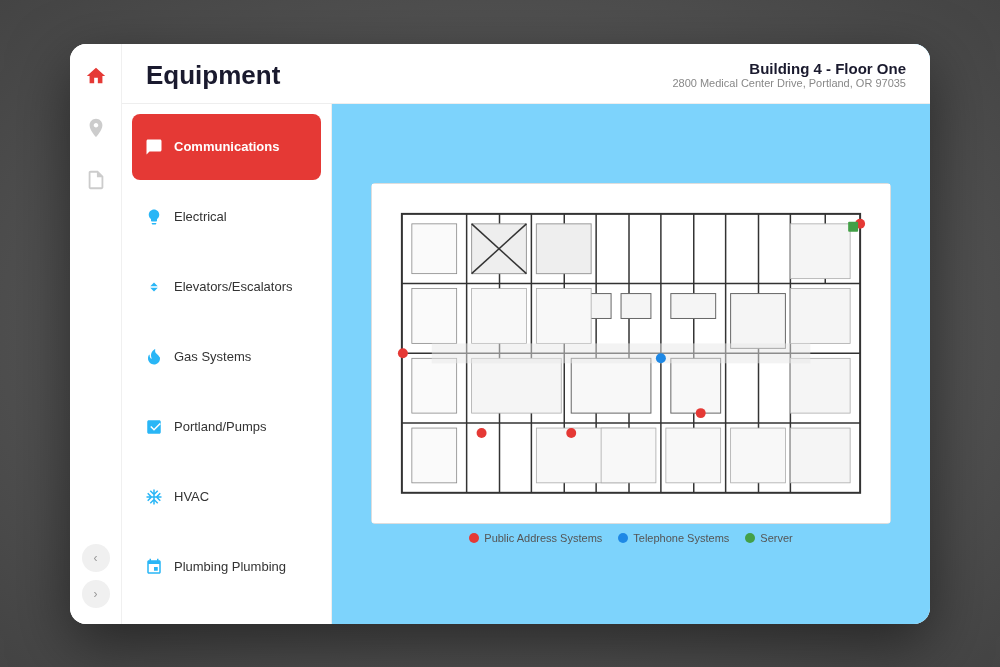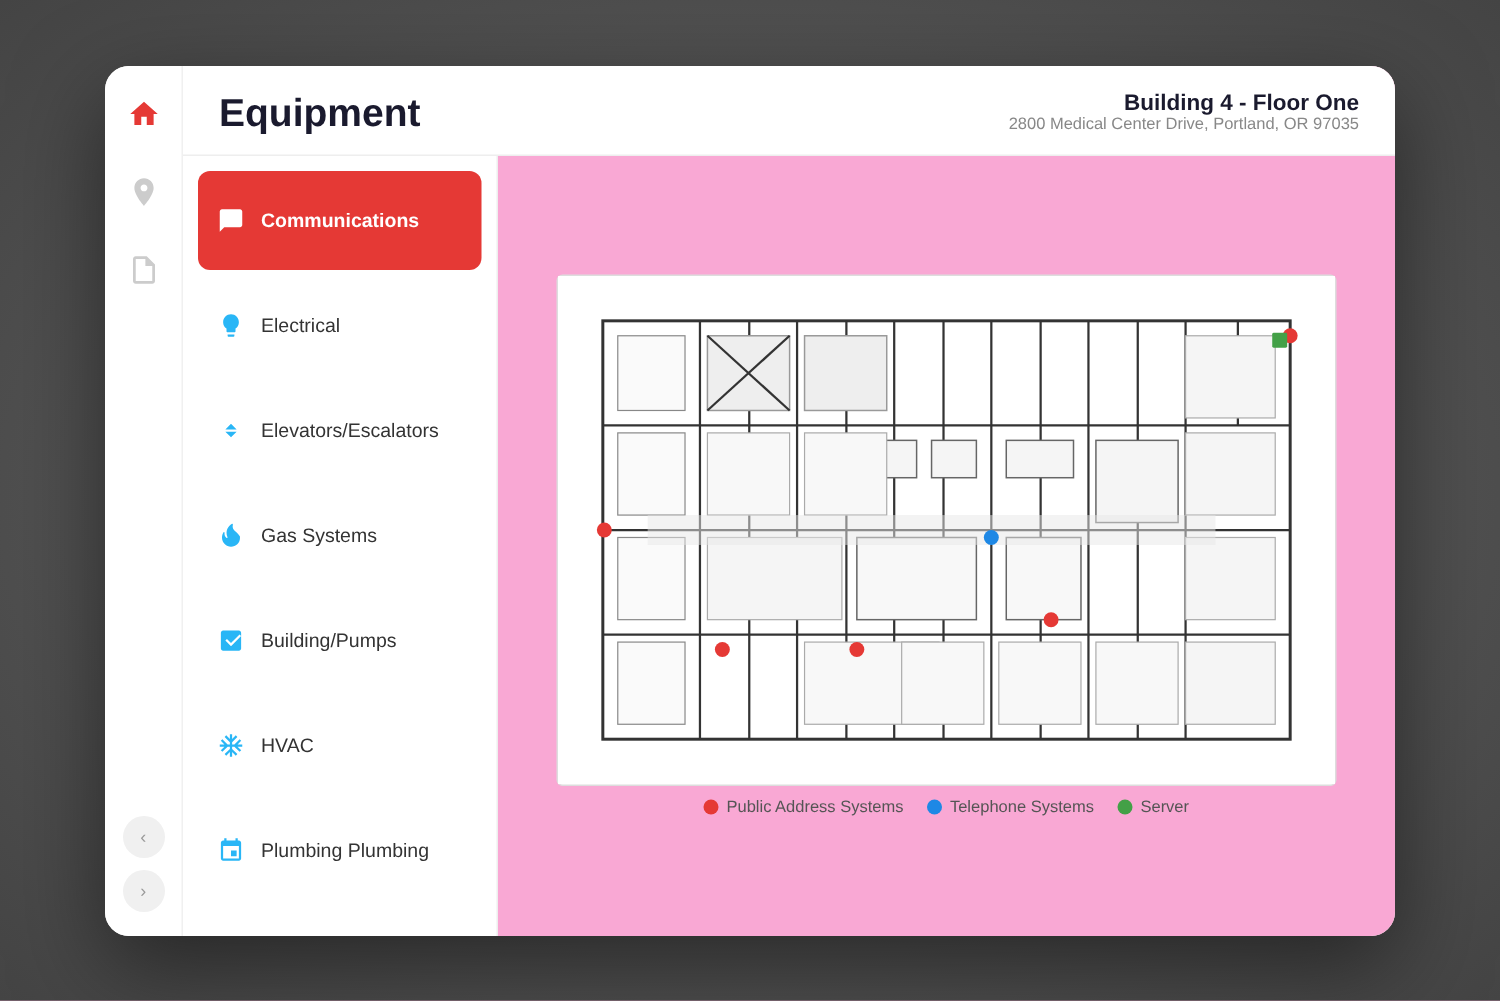--- a/index.html
+++ b/index.html
@@ -62,21 +62,21 @@
       justify-content: center;
       cursor: pointer;
       font-size: 12px;
       color: #999;
     }
     
     .main-content {
       flex: 1;
       display: flex;
       flex-direction: column;
-      background: #f9a8d4;
+      background: #7dd3fc;
     }
     .header {
       background: #fff;
       padding: 16px 24px 12px;
       display: flex;
       align-items: flex-start;
       justify-content: space-between;
       border-bottom: 1px solid #eee;
     }
     .header-title {
@@ -271,21 +271,21 @@
           </span>
           <span class="category-label">Gas Systems</span>
         </div>
 
         <div class="category-item">
           <span class="cat-icon">
             <svg viewBox="0 0 24 24" fill="currentColor">
                 <path d="M19 3H5c-1.1 0-2 .9-2 2v14c0 1.1.9 2 2 2h14c1.1 0 2-.9 2-2V5c0-1.1-.9-2-2-2zm-7 14l-5-5 1.41-1.41L12 14.17l7.59-7.59L21 8l-9 9z"></path>
               </svg>
           </span>
-          <span class="category-label">Building/Pumps</span>
+          <span class="category-label">Portland/Pumps</span>
         </div>
 
         <div class="category-item">
           <span class="cat-icon">
             <svg viewBox="0 0 24 24" fill="currentColor">
                 <path d="M22 11h-4.17l3.24-3.24-1.41-1.42L15 11h-2V9l4.66-4.66-1.42-1.41L13 6.17V2h-2v4.17L7.76 2.93 6.34 4.34 11 9v2H9L4.34 6.34 2.93 7.76 6.17 11H2v2h4.17l-3.24 3.24 1.41 1.42L9 13h2v2l-4.66 4.66 1.42 1.41L11 17.83V22h2v-4.17l3.24 3.24 1.42-1.41L13 15v-2h2l4.66 4.66 1.41-1.42L17.83 13H22z"></path>
               </svg>
           </span>
           <span class="category-label">HVAC</span>
         </div>

